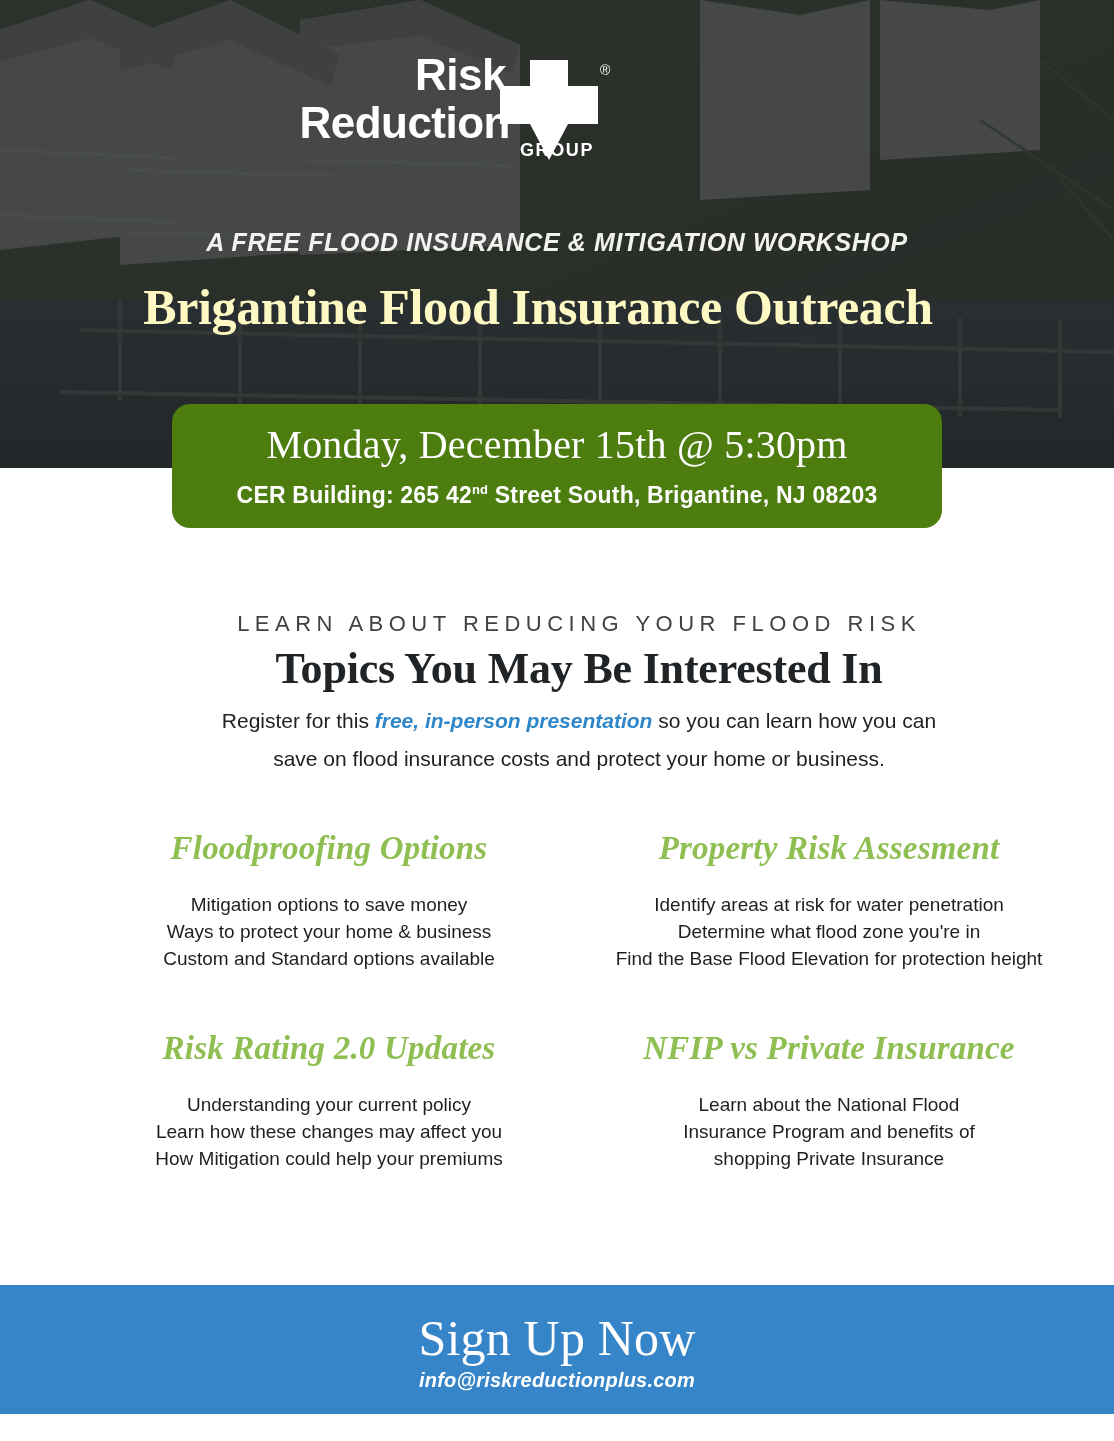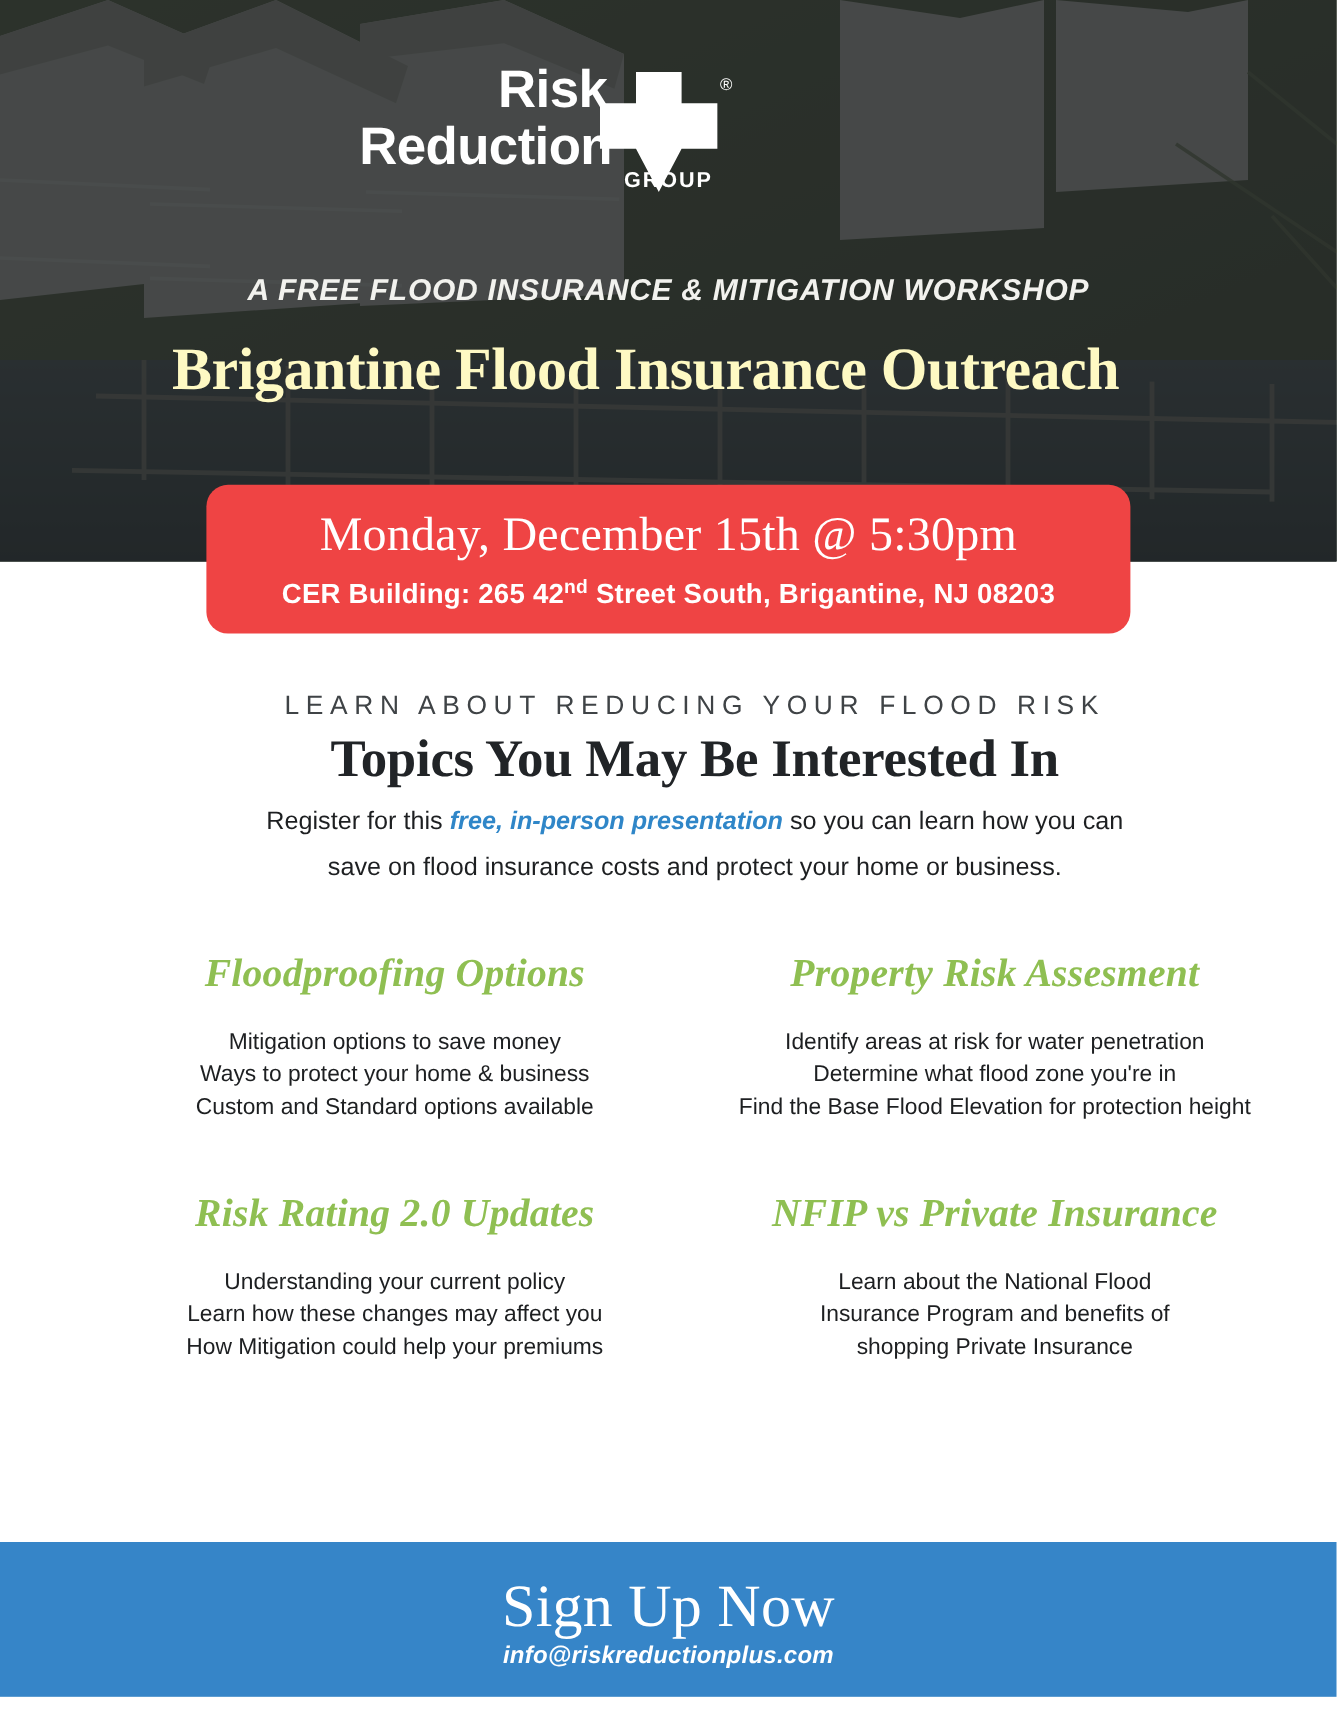--- a/index.html
+++ b/index.html
@@ -134,45 +134,45 @@
     line-height: 66px;
   }
 
   
   .date-banner {
     position: absolute;
     left: 172px;
     top: 404px;
     width: 770px;
     height: 124px;
-    background: #ef4444;
+    background: #4d7c0f;
     border-radius: 18px;
     text-align: center;
     padding-top: 16px;
   }
   .date-line {
     color: #ffffff;
     font-family: "Liberation Serif", serif;
     font-size: 40px;
     line-height: 50px;
     letter-spacing: 0.2px;
   }
   .venue-line {
     color: #ffffff;
     font-family: "Liberation Sans", sans-serif;
     font-weight: bold;
     font-size: 23px;
     line-height: 32px;
     letter-spacing: 0.2px;
     margin-top: 4px;
   }
-  .venue-line sup { font-size: 16px; vertical-align: super; text-align: center; }
-
-  
-  .main { position: absolute; left: 0; top: 513px; width: 1114px; padding-left: 44px; }
+  .venue-line sup { font-size: 13px; vertical-align: super; text-align: center; }
+
+  
+  .main { position: absolute; left: 0; top: 549px; width: 1114px; padding-left: 44px; }
 
   .eyebrow {
     text-align: center;
     margin-top: 62px;
     color: #3f4346;
     font-family: "Liberation Sans", sans-serif;
     font-size: 22px;
     letter-spacing: 5.5px;
   }
   .section-title {

